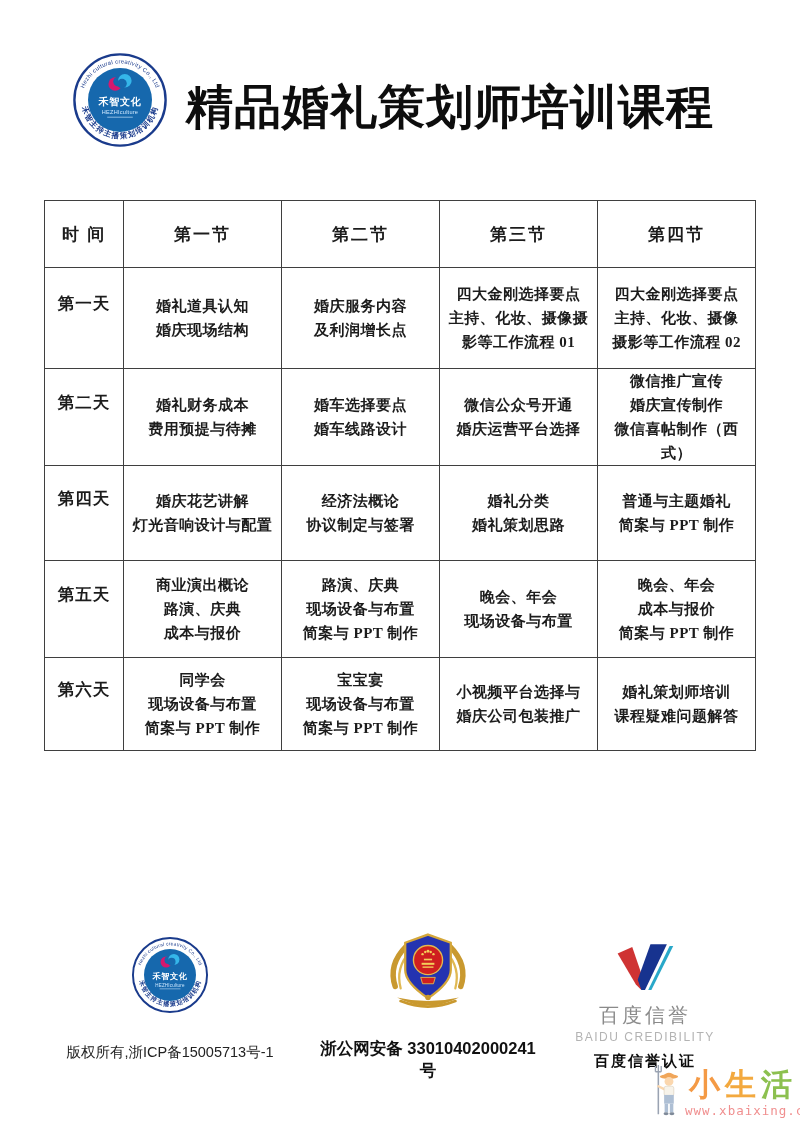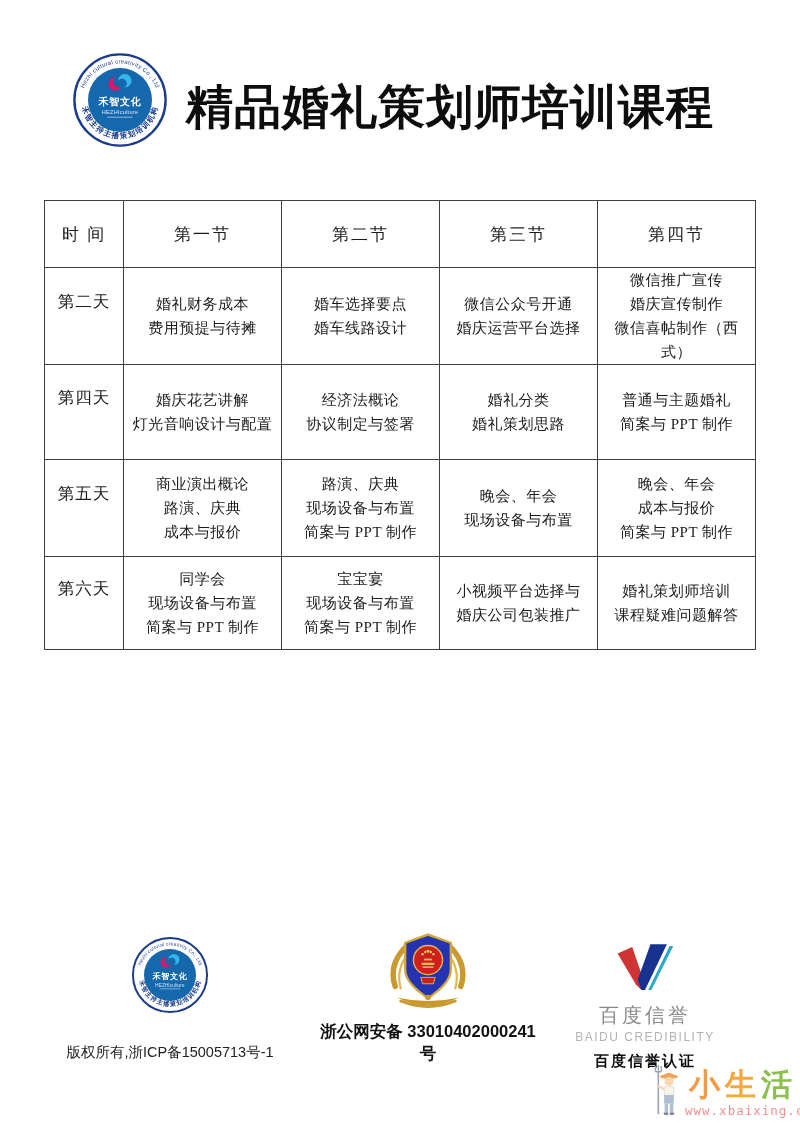--- a/index.html
+++ b/index.html
@@ -12,36 +12,36 @@
   .page-title{
     position:absolute;left:170px;top:76px;margin:0;width:560px;
     font-size:47px;font-weight:bold;letter-spacing:1px;color:#0d0d0d;white-space:nowrap;text-align:center;
   }
   
   .schedule{
     position:absolute;left:44px;top:200px;border-collapse:collapse;table-layout:fixed;
   }
   .schedule td,.schedule th{
     border:1px solid #3f3f3f;text-align:center;vertical-align:middle;
-    font-weight:normal;padding:0 8px;box-sizing:border-box;
+    font-weight:bold;padding:0 8px;box-sizing:border-box;
   }
   .col-time{width:79px;}
   .col-sec{width:158px;}
   .schedule th{font-size:17px;letter-spacing:2px;}
   .row-head{height:67px;}
   .row-1{height:101px;} .row-2{height:94px;} .row-3{height:96px;}
   .row-4{height:95px;} .row-5{height:97px;} .row-6{height:93px;}
   .day-cell span{display:inline-block;transform:translateY(-14px);font-size:16.5px;letter-spacing:1px;}
   .course-cell span{display:inline-block;white-space:pre-line;font-size:15px;line-height:24px;letter-spacing:0.5px;}
   
   .footer-left{position:absolute;left:60px;top:936px;width:220px;text-align:center;}
   .footer-center{position:absolute;left:320px;top:930px;width:216px;text-align:center;}
   .footer-right{position:absolute;left:565px;top:942px;width:160px;text-align:center;}
   .footer-left p{margin:25px 0 0;font-size:14.5px;font-family:"Liberation Sans","DejaVu Sans",sans-serif;color:#222;}
-  .footer-center p{margin:5px 0 0;font-size:16.5px;font-weight:bold;font-family:"Liberation Sans","DejaVu Sans",sans-serif;color:#111;}
+  .footer-center p{margin:22px 0 0;font-size:16.5px;font-weight:bold;font-family:"Liberation Sans","DejaVu Sans",sans-serif;color:#111;}
   .baidu-cn{margin:4px 0 0;font-size:20px;letter-spacing:3px;color:#8a8a8a;font-family:"Liberation Sans",sans-serif;}
   .baidu-en{margin:1px 0 0;font-size:12px;letter-spacing:1.5px;color:#b3b3b3;font-family:"Liberation Sans",sans-serif;}
   .baidu-cert{margin:8px 0 0;font-size:15px;font-weight:bold;letter-spacing:2px;color:#0d0d0d;font-family:Liberation Sans, sans-serif;}
   
   .watermark{position:absolute;right:6px;bottom:4px;width:155px;height:62px;}
   .wm-farmer{position:absolute;left:14px;top:2px;}
   .wm-name{position:absolute;left:50px;top:2px;font-size:31px;font-weight:bold;letter-spacing:5px;
     font-family:"DejaVu Sans","Liberation Sans",sans-serif;white-space:nowrap;}
   .wm-c0{color:#f49a45;} .wm-c1{color:#f3a93f;} .wm-c2{color:#8cc04f;}
   .wm-url{position:absolute;left:46px;top:41px;font-size:12.5px;letter-spacing:1px;color:#f08f8f;
@@ -93,20 +93,33 @@
         <col class="col-sec">
     </colgroup>
     <tbody>
         <tr class="row-head">
       <th>时  间</th>
       <th>第一节</th>
       <th>第二节</th>
       <th>第三节</th>
       <th>第四节</th>
     </tr>
+    <tr class="row-1">
+      <td class="day-cell"><span>第一天</span></td>
+      <td class="course-cell"><span>婚礼道具认知
+婚庆现场结构</span></td>
+      <td class="course-cell"><span>婚庆服务内容
+及利润增长点</span></td>
+      <td class="course-cell"><span>四大金刚选择要点
+主持、化妆、摄像摄
+影等工作流程 01</span></td>
+      <td class="course-cell"><span>四大金刚选择要点
+主持、化妆、摄像
+摄影等工作流程 02</span></td>
+    </tr>
     <tr class="row-2">
       <td class="day-cell"><span>第二天</span></td>
       <td class="course-cell"><span>婚礼财务成本
 费用预提与待摊</span></td>
       <td class="course-cell"><span>婚车选择要点
 婚车线路设计</span></td>
       <td class="course-cell"><span>微信公众号开通
 婚庆运营平台选择</span></td>
       <td class="course-cell"><span>微信推广宣传
 婚庆宣传制作

